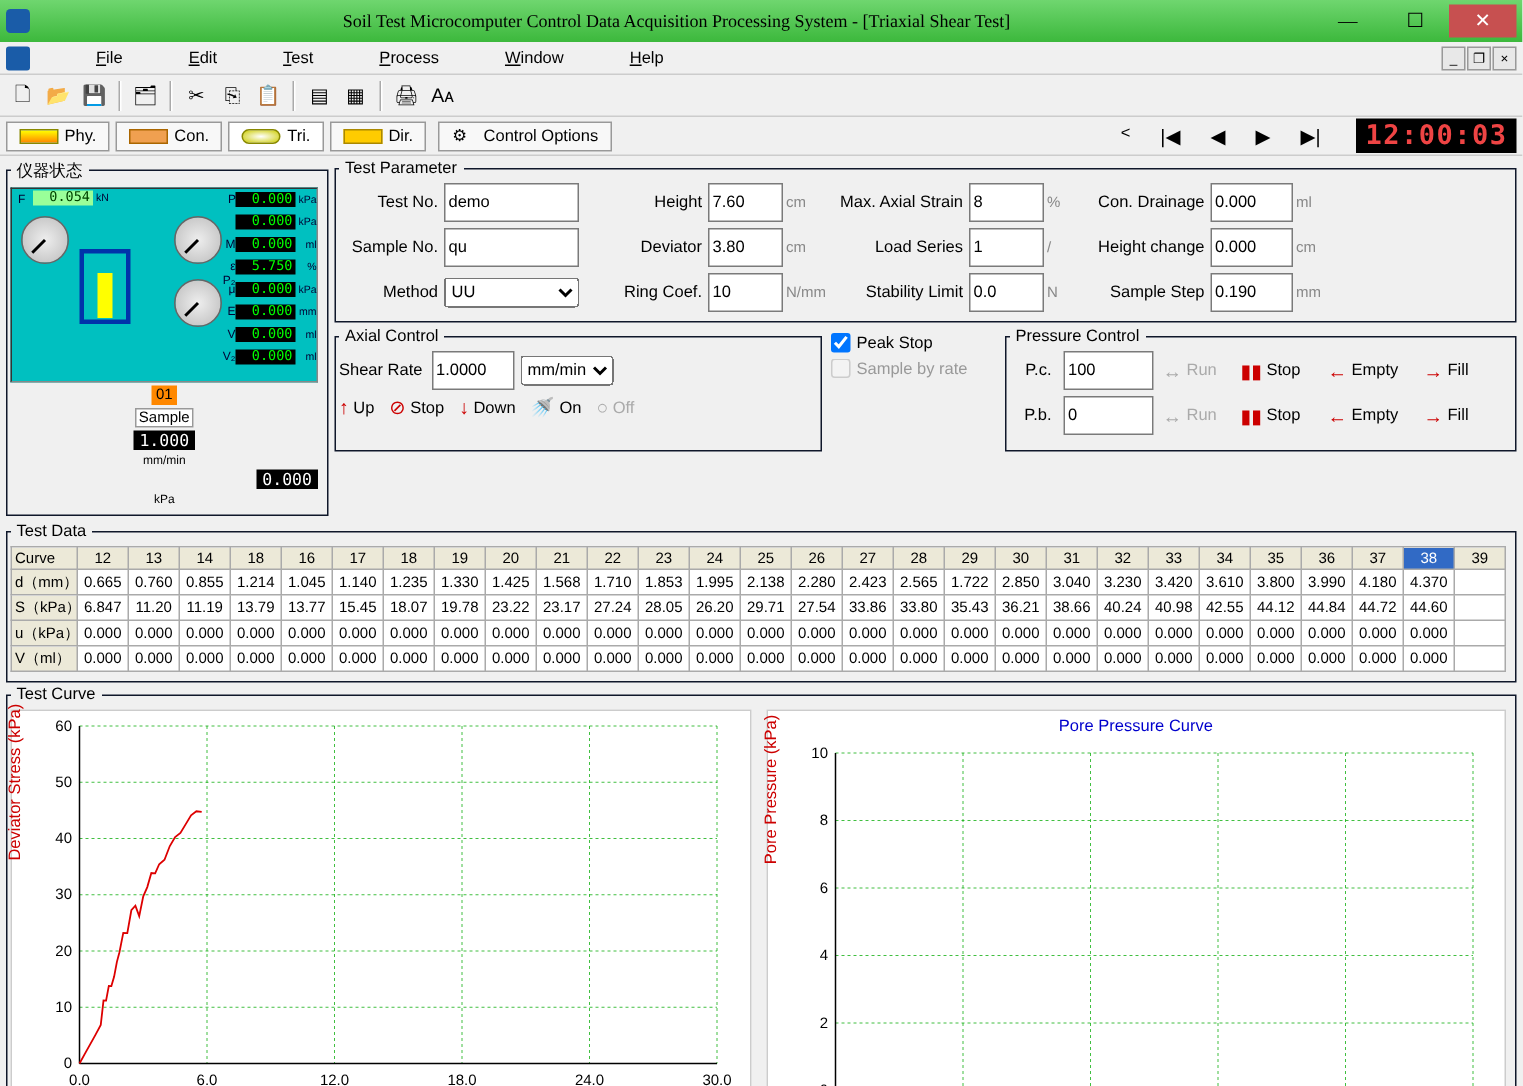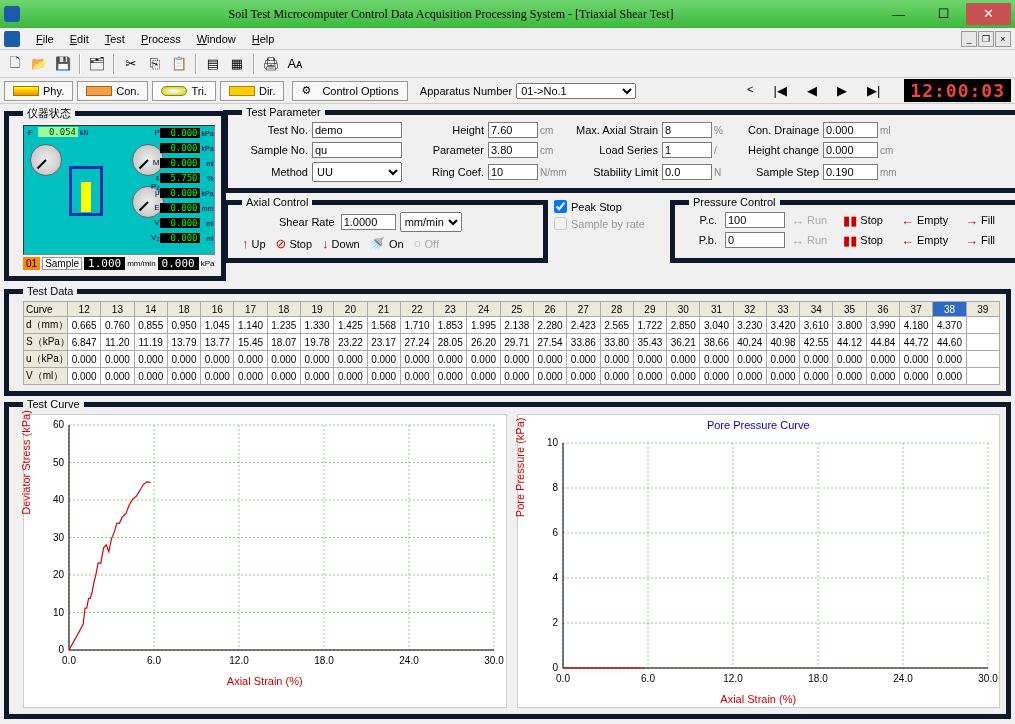--- a/index.html
+++ b/index.html
@@ -8,21 +8,21 @@
 
 .titlebar { background: linear-gradient(#6fd66f, #3cb83c); height: 28px; display: flex; align-items: center; padding: 0 4px; color: #000; font-size: 12px; font-family: Liberation Serif, serif; }
 .titlebar .icon { width: 16px; height: 16px; background: #1a5ca8; border-radius: 3px; margin-right: 6px; }
 .titlebar .title { flex: 1; text-align: center; font-weight: normal; }
 .titlebar .winbtns { display: flex; gap: 0; }
 .titlebar .winbtn { width: 45px; height: 22px; display: flex; align-items: center; justify-content: center; font-size: 13px; cursor: default; }
 .titlebar .winbtn.close { background: #c75050; color: #fff; }
 .titlebar .winbtn.min, .titlebar .winbtn.max { background: transparent; }
 
 
-.menubar { background: #f0f0f0; height: 22px; display: flex; align-items: center; padding: 0 4px; border-bottom: 1px solid #ccc; position: relative; }
+.menubar { background: #f0f0f0; height: 22px; display: flex; align-items: center; padding: 0 4px; border-bottom: 1px solid #ccc; position: relative; gap: 28px; }
 .menubar .appicon { width: 16px; height: 16px; background: #1a5ca8; border-radius: 2px; margin-right: 8px; }
 .menubar .menuitem { padding: 2px 8px; cursor: default; }
 .menubar .menuitem u { text-decoration: underline; }
 .menubar .mdibtns { position: absolute; right: 4px; display: flex; gap: 1px; }
 .menubar .mdibtn { width: 16px; height: 16px; border: 1px solid #999; background: #e8e8e8; font-size: 9px; display: flex; align-items: center; justify-content: center; }
 
 
 .toolbar { background: #f0f0f0; height: 28px; display: flex; align-items: center; padding: 2px 4px; border-bottom: 1px solid #ccc; gap: 2px; }
 .tbtn { width: 22px; height: 22px; display: flex; align-items: center; justify-content: center; border: 1px solid transparent; font-size: 13px; }
 .tsep { width: 2px; height: 20px; border-left: 1px solid #aaa; border-right: 1px solid #fff; margin: 0 3px; }
@@ -46,41 +46,41 @@
 .instpanel { width: 215px; }
 .instpanel .lcd { background: #00c0c0; border: 1px inset #888; padding: 3px; position: relative; height: 130px; }
 .instpanel .gauge { width: 32px; height: 32px; border-radius: 50%; background: radial-gradient(#eee, #bbb); border: 1px solid #666; position: absolute; }
 .instpanel .gauge::after { content: ""; position: absolute; width: 2px; height: 12px; background: #000; left: 50%; top: 50%; transform-origin: top; transform: translateX(-50%) rotate(45deg); }
 .instpanel .readout { position: absolute; background: #000; color: #0f0; font-family: monospace; font-size: 9px; padding: 0 2px; width: 40px; text-align: right; }
 .instpanel .readlbl { position: absolute; font-size: 8px; color: #003; }
 .instpanel .unitlbl { position: absolute; font-size: 7px; color: #003; }
 .instpanel .sampledraw { position: absolute; left: 45px; top: 40px; width: 40px; height: 60px; }
 .instpanel .sampledraw .frame { border: 3px solid #0033aa; width: 34px; height: 50px; position: absolute; }
 .instpanel .sampledraw .spec { background: #ff0; width: 10px; height: 30px; position: absolute; left: 12px; top: 16px; }
-.instpanel .bottombar { display: flex; align-items: center; gap: 2px; margin-top: 2px; }
+.instpanel .bottombar { display: flex; align-items: center; gap: 2px; margin-top: 2px; flex-direction: column; }
 .instpanel .bottombar .orange { background: #ff8800; color: #000; padding: 1px 3px; font-size: 10px; }
 .instpanel .bottombar .samplelbl { background: #fff; border: 1px solid #999; padding: 0 2px; font-size: 10px; }
 .instpanel .bottombar .black { background: #000; color: #fff; font-family: monospace; font-size: 11px; padding: 0 4px; }
 
 
-fieldset { border: 5px solid #0f172a; padding: 4px 6px 6px 14px; margin: 0; font-size: 11px; }
+fieldset { border: 1px solid #0f172a; padding: 4px 6px 6px 2px; margin: 0; font-size: 11px; }
 legend { padding: 0 4px; font-size: 11px; }
 
 
 .params { flex: 1; display: flex; flex-direction: column; gap: 3px; }
 .params .row { display: grid; grid-template-columns: 68px 90px 20px 60px 50px 28px 90px 50px 20px 85px 55px 22px; gap: 2px; align-items: center; }
 .params label { text-align: right; font-size: 11px; white-space: nowrap; padding-right: 2px; }
-.params input[type=text] { font-size: 11px; padding: 1px 2px; border: 1px solid #7a7a7a; height: 16px; }
+.params input[type=text] { font-size: 11px; padding: 1px 2px; border: 1px solid #7a7a7a; height: 26px; }
 .params select { font-size: 11px; height: 20px; }
 .params .unit { font-size: 10px; color: #888; }
 
 
 .ctrlrow { display: flex; gap: 6px; }
 .axial { flex: 0 0 325px; }
-.axial .line1 { display: flex; align-items: center; gap: 4px; margin-left: 37px; }
+.axial .line1 { display: flex; align-items: center; gap: 4px; }
 .axial .line2 { display: flex; align-items: center; gap: 10px; margin-top: 4px; }
 .axial input { width: 55px; font-size: 11px; padding: 1px; border: 1px solid #7a7a7a; }
 .axial select { font-size: 11px; }
 .cbtn { display: inline-flex; align-items: center; gap: 3px; font-size: 11px; cursor: default; }
 .cbtn .sym { font-size: 13px; }
 .cbtn .red { color: #c00; }
 
 .peakcol { flex: 0 0 110px; display: flex; flex-direction: column; gap: 4px; font-size: 11px; padding-top: 4px; }
 .peakcol label { display: flex; align-items: center; gap: 4px; }
 .peakcol .dis { color: #999; }
@@ -164,24 +164,20 @@
     </div>
   <div class="tabbtn active">
       <span class="ticon" style="background:radial-gradient(#fff,#cc0);border:1px solid #880;border-radius:5px"></span>
       <span>Tri.</span>
     </div>
   <div class="tabbtn">
       <span class="ticon" style="background:#ffcc00;border:1px solid #a80"></span>
       <span>Dir.</span>
     </div>
   <div class="tabbtn ctrlopt"><span>⚙</span>&nbsp;<span>Control Options</span></div>
-  <div class="appnum">
-    <span>Apparatus Number</span>
-    <select><option>01-&gt;No.1</option></select>
-  </div>
   <div class="playback">
     &lt;<div class="pbtn">|◀</div>
     <div class="pbtn">◀</div>
     <div class="pbtn">▶</div>
     <div class="pbtn">▶|</div>
   </div>
   <div class="clock">12:00:03</div>
 </div>
 
 <div class="main">
@@ -251,21 +247,21 @@
         <input type="text" value="8" style="">
         <span class="unit">%</span>
         <label>Con. Drainage</label>
         <input type="text" value="0.000" style="">
         <span class="unit">ml</span>
       </div>
       <div class="row" style="margin-top:4px">
         <label>Sample No.</label>
         <input type="text" value="qu" style="">
         <span></span>
-        <label>Parameter</label>
+        <label>Deviator</label>
         <input type="text" value="3.80" style="">
         <span class="unit">cm</span>
         <label>Load Series</label>
         <input type="text" value="1" style="">
         <span class="unit">/</span>
         <label>Height change</label>
         <input type="text" value="0.000" style="">
         <span class="unit">cm</span>
       </div>
       <div class="row" style="margin-top:4px">
@@ -407,21 +403,21 @@
           <th>36</th>
           <th>37</th>
           <th class="selcol">38</th>
           <th>39</th>
         </tr>
         <tr>
           <th class="rowhead">d（mm）</th>
           <td>0.665</td>
           <td>0.760</td>
           <td>0.855</td>
-          <td>0.950</td>
+          <td>1.214</td>
           <td>1.045</td>
           <td>1.140</td>
           <td>1.235</td>
           <td>1.330</td>
           <td>1.425</td>
           <td>1.568</td>
           <td>1.710</td>
           <td>1.853</td>
           <td>1.995</td>
           <td>2.138</td>

